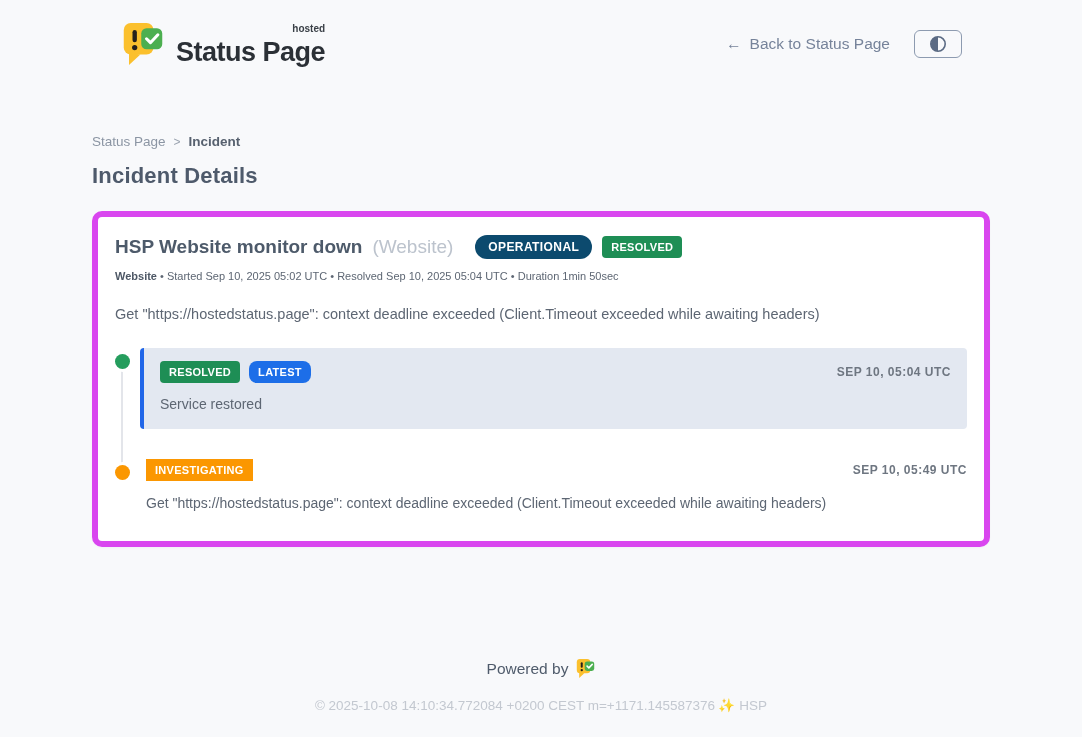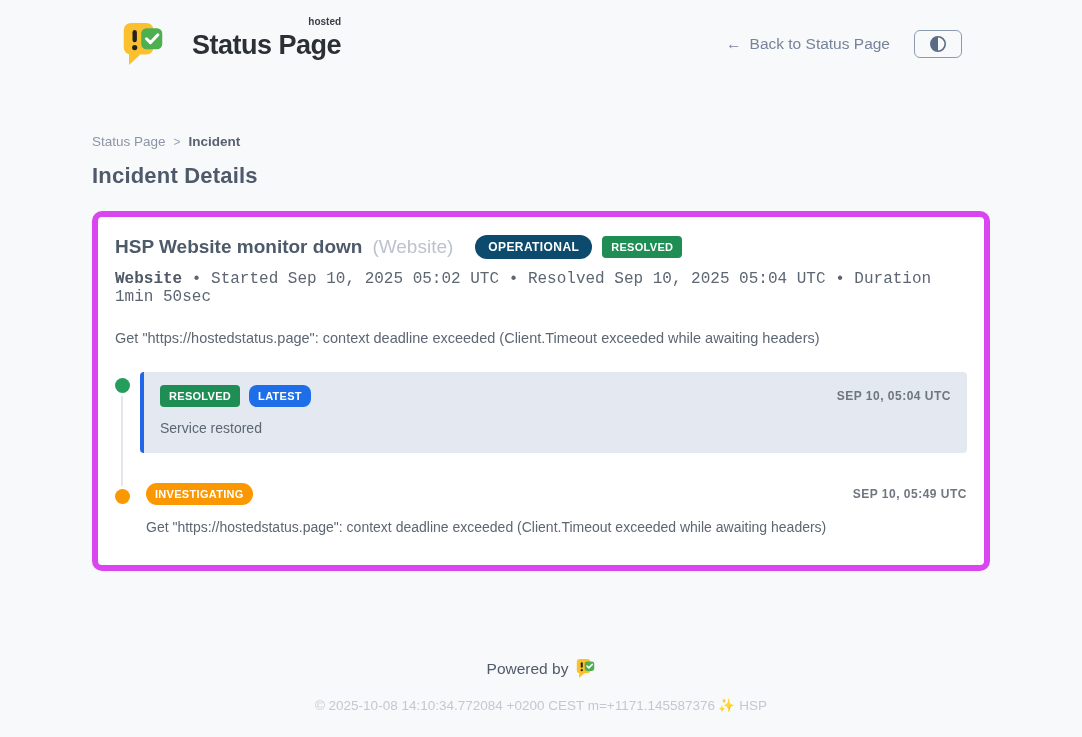--- a/index.html
+++ b/index.html
@@ -1,21 +1,21 @@
 <!DOCTYPE html>
 <html><head>
 <meta charset="utf-8">
 <style>
   * { margin:0; padding:0; box-sizing:border-box; }
   html,body { background:#f8f9fb; font-family:"Liberation Sans", sans-serif; color:#5d6673; }
   .page { width:1082px; min-height:737px; margin:0 auto; display:flex; flex-direction:column; }
 
   
   header { display:flex; justify-content:space-between; align-items:center; padding:14px 120px 0 122px; height:74px; }
-  .logo { display:flex; align-items:flex-start; gap:28px; text-decoration:none; cursor:pointer; }
+  .logo { display:flex; align-items:flex-end; gap:12px; text-decoration:none; cursor:pointer; }
   .logo-text-wrap { position:relative; padding-top:10px; }
   .logo-title { font-size:27px; font-weight:700; color:#2b3036; letter-spacing:-0.5px; }
   .logo-hosted { position:absolute; top:-4px; right:0; font-size:10px; font-weight:600; color:#3a4047; }
   .header-right { display:flex; align-items:center; gap:24px; }
   .back-link { display:flex; align-items:center; gap:8px; color:#76839a; font-size:15.5px; text-decoration:none; cursor:pointer; }
   .theme-toggle { width:48px; height:28px; background:transparent; border:1.5px solid #8d9bb0; border-radius:6px; display:flex; align-items:center; justify-content:center; cursor:pointer; }
 
   
   main { width:898px; margin:0 auto; padding-top:60px; }
   .breadcrumb { font-size:13.5px; display:flex; align-items:center; gap:8px; }
@@ -30,23 +30,23 @@
 
   
   .card { margin-top:22px; background:#ffffff; border:6px solid #d946ef; border-radius:10px; padding:18px 17px 30px 17px; box-shadow:0 1px 2px rgba(30,40,60,0.03); }
   .card-title-row { display:flex; align-items:center; gap:10px; }
   .incident-title { font-size:19px; font-weight:700; color:#4d5a6a; }
   .incident-component { font-size:19px; font-weight:500; color:#bcc3cd; }
   .badge { display:inline-block; color:#fff; font-weight:700; }
   .badge-operational { background:#0c4a6e; font-size:12px; letter-spacing:0.4px; padding:5px 13px; border-radius:999px; margin-left:12px; }
   .badge-resolved { background:#1e8e55; font-size:11px; letter-spacing:0.3px; padding:5px 9px; border-radius:4px; }
   .badge-latest { background:#1d6ee8; font-size:11px; letter-spacing:0.3px; padding:5px 9px; border-radius:8px; }
-  .badge-investigating { background:#fb9701; font-size:11px; letter-spacing:0.3px; padding:5px 9px; border-radius:11px; }
+  .badge-investigating { background:#fb9701; font-size:11px; letter-spacing:0.3px; padding:5px 9px; border-radius:0; }
 
-  .meta { margin-top:11px; font-size:16px; color:#5d6673;font-family:Liberation Mono, monospace; }
+  .meta { margin-top:11px; font-size:11px; color:#5d6673; }
   .meta b { color:#4d5765; }
   .description { margin-top:24px; font-size:14.5px; color:#5d6673; }
 
   
   .timeline { position:relative; margin-top:26px; padding-left:25px; }
   .tl-line { position:absolute; left:6px; top:20px; bottom:36px; width:2px; background:#e3e5ea; }
   .tl-entry { position:relative; }
   .tl-entry + .tl-entry { margin-top:30px; }
   .tl-dot { position:absolute; left:-25px; top:6px; width:15px; height:15px; border-radius:50%; box-shadow:0 0 0 3px #ffffff; }
   .tl-dot.green { background:#259d5d; }

